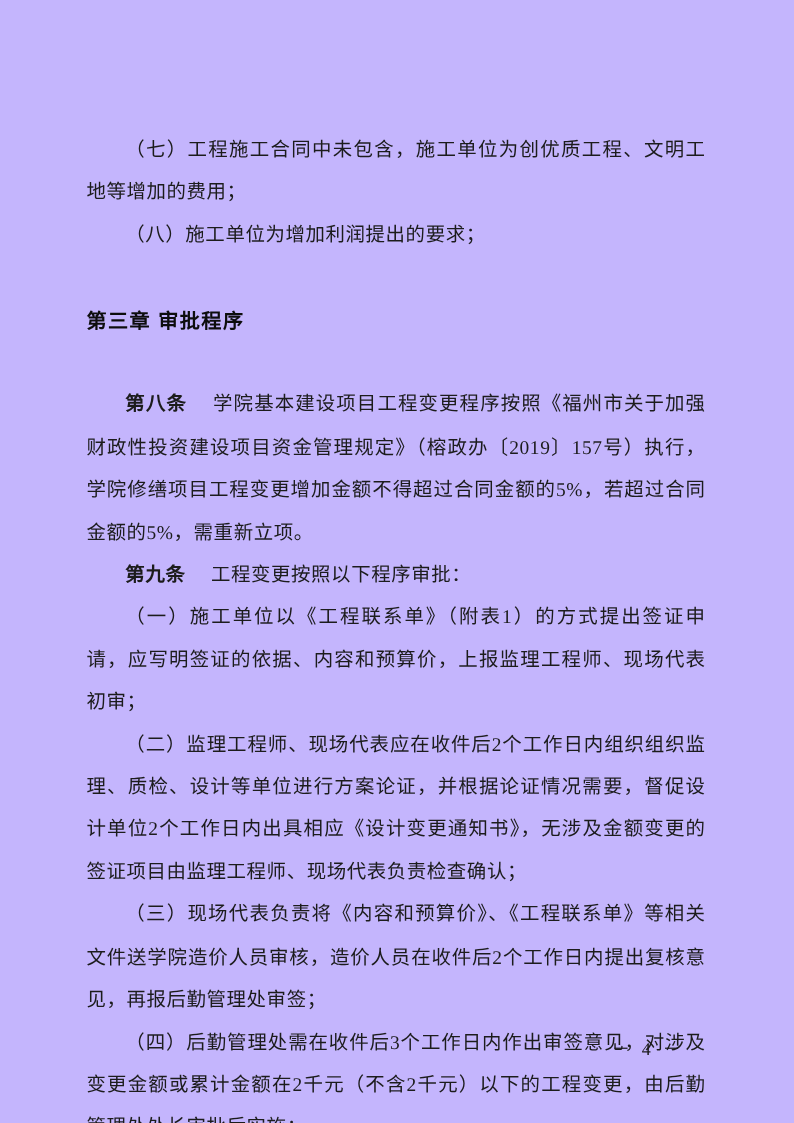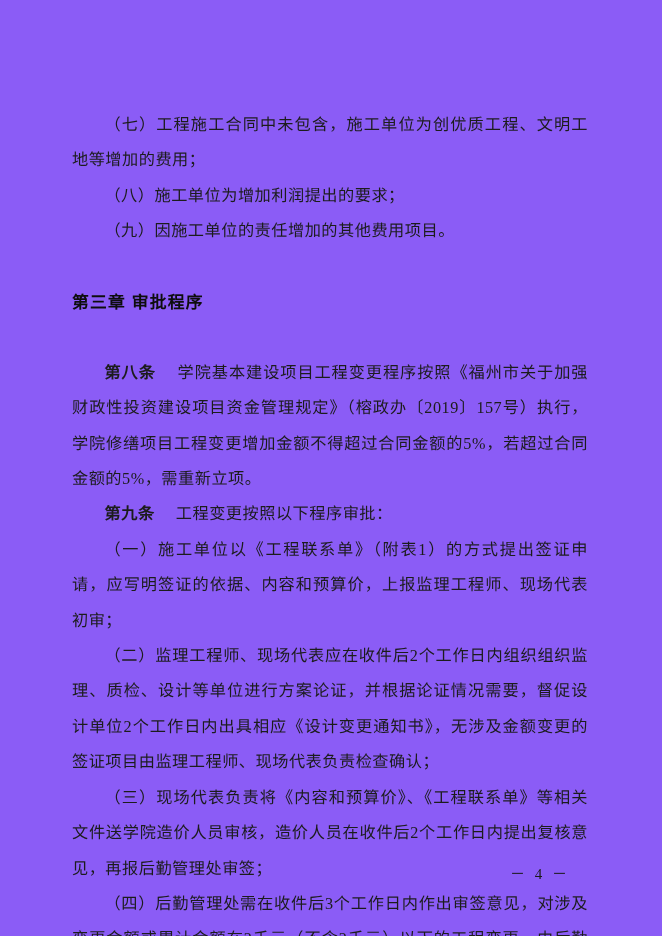--- a/index.html
+++ b/index.html
@@ -7,21 +7,21 @@
     margin: 0;
     padding: 0;
     background: #ffffff;
   }
 
   .page {
     position: relative;
     width: 662px;
     height: 936px;
     margin: 0 auto;
-    background: #8b5cf6;
+    background: #c4b5fd;
     overflow: hidden;
     font-family: "Liberation Serif", "DejaVu Serif", serif;
     color: #1a1a1a;
     box-sizing: border-box;
   }
 
   .content {
     position: absolute;
     left: 72px;
     top: 108px;
@@ -86,21 +86,20 @@
 </style>
 </head>
 <body>
 
 <div class="page">
 
   <div class="content">
 
     <p class="para">（七）工程施工合同中未包含，施工单位为创优质工程、文明工地等增加的费用；</p>
     <p class="para">（八）施工单位为增加利润提出的要求；</p>
-    <p class="para">（九）因施工单位的责任增加的其他费用项目。</p>
 
     <div class="spacer-lg"></div>
 
     <h2 class="chapter-heading">第三章  审批程序</h2>
 
     <div class="spacer-md"></div>
 
     <p class="para"><span class="article-label">第八条</span><span class="article-gap"></span><span>学院基本建设项目工程变更程序按照《福州市关于加强财政性投资建设项目资金管理规定》（榕政办〔2019〕157号）执行，学院修缮项目工程变更增加金额不得超过合同金额的5%，若超过合同金额的5%，需重新立项。</span></p>
 
     <p class="para"><span class="article-label">第九条</span><span class="article-gap"></span><span>工程变更按照以下程序审批：</span></p>

